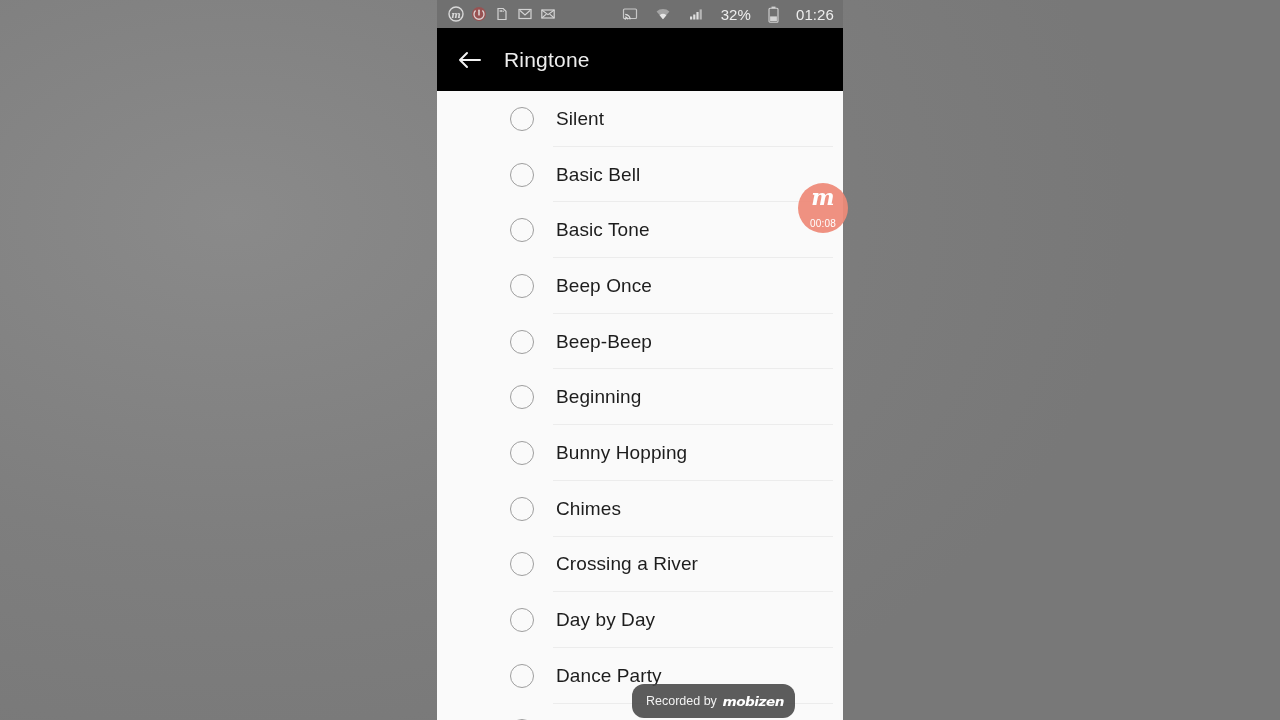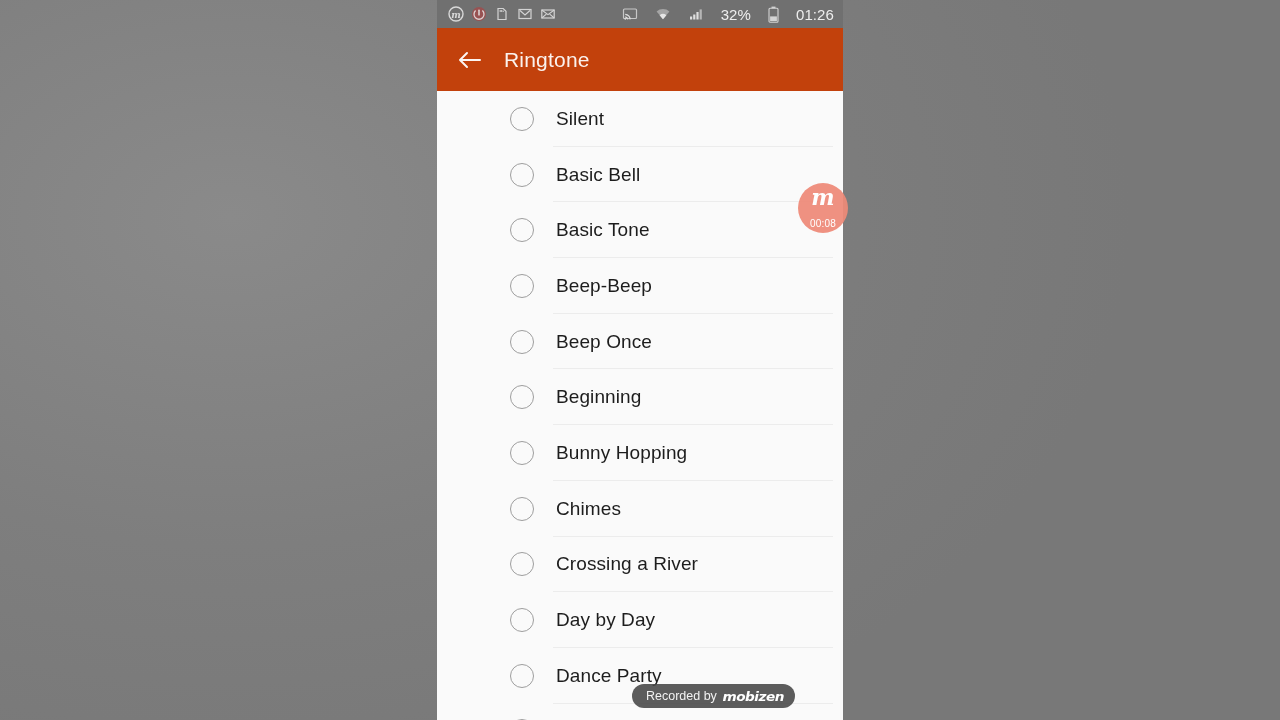--- a/index.html
+++ b/index.html
@@ -68,21 +68,21 @@
     font-size: 15px;
     letter-spacing: .1px;
     color: #eeeeee;
     line-height: 1;
     font-family: "Liberation Sans", sans-serif;
   }
 
   
   #appbar {
     height: 63px;
-    background: #c2410c;
+    background: #000000;
     display: flex;
     align-items: center;
     padding-left: 19px;
   }
   #back-arrow {
     width: 26px;
     height: 26px;
     display: flex;
     align-items: center;
     justify-content: center;
@@ -171,21 +171,21 @@
     line-height: 1;
     margin-top: 11px;
     letter-spacing: .2px;
   }
 
   
   #rec-badge {
     position: absolute;
     left: 632px;
     top: 684px;
-    height: 24px;
+    height: 34px;
     padding: 0 13px 0 14px;
     border-radius: 12px;
     background: rgba(70,70,70,.88);
     display: flex;
     align-items: center;
     gap: 7px;
     z-index: 45;
   }
   #rec-badge-text {
     font-size: 12.5px;
@@ -309,25 +309,25 @@
       <div class="row">
         <div class="radio"></div>
         <div class="row-label">Basic Bell</div>
       </div>
       <div class="row">
         <div class="radio"></div>
         <div class="row-label">Basic Tone</div>
       </div>
       <div class="row">
         <div class="radio"></div>
+        <div class="row-label">Beep Once</div>
+      </div>
+      <div class="row">
+        <div class="radio"></div>
         <div class="row-label">Beep-Beep</div>
-      </div>
-      <div class="row">
-        <div class="radio"></div>
-        <div class="row-label">Beep Once</div>
       </div>
       <div class="row">
         <div class="radio"></div>
         <div class="row-label">Beginning</div>
       </div>
       <div class="row">
         <div class="radio"></div>
         <div class="row-label">Bunny Hopping</div>
       </div>
       <div class="row">

